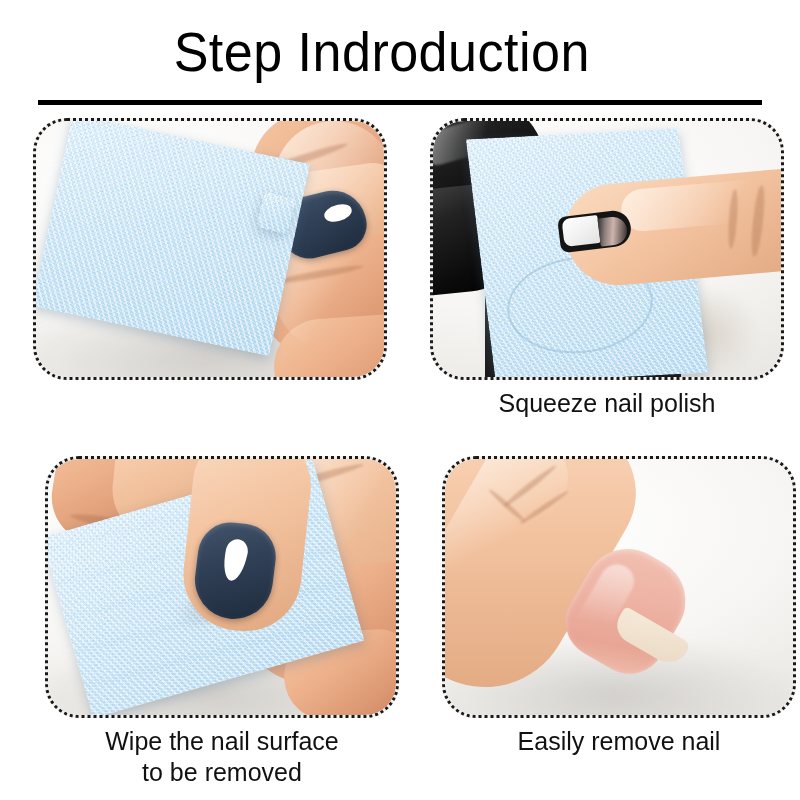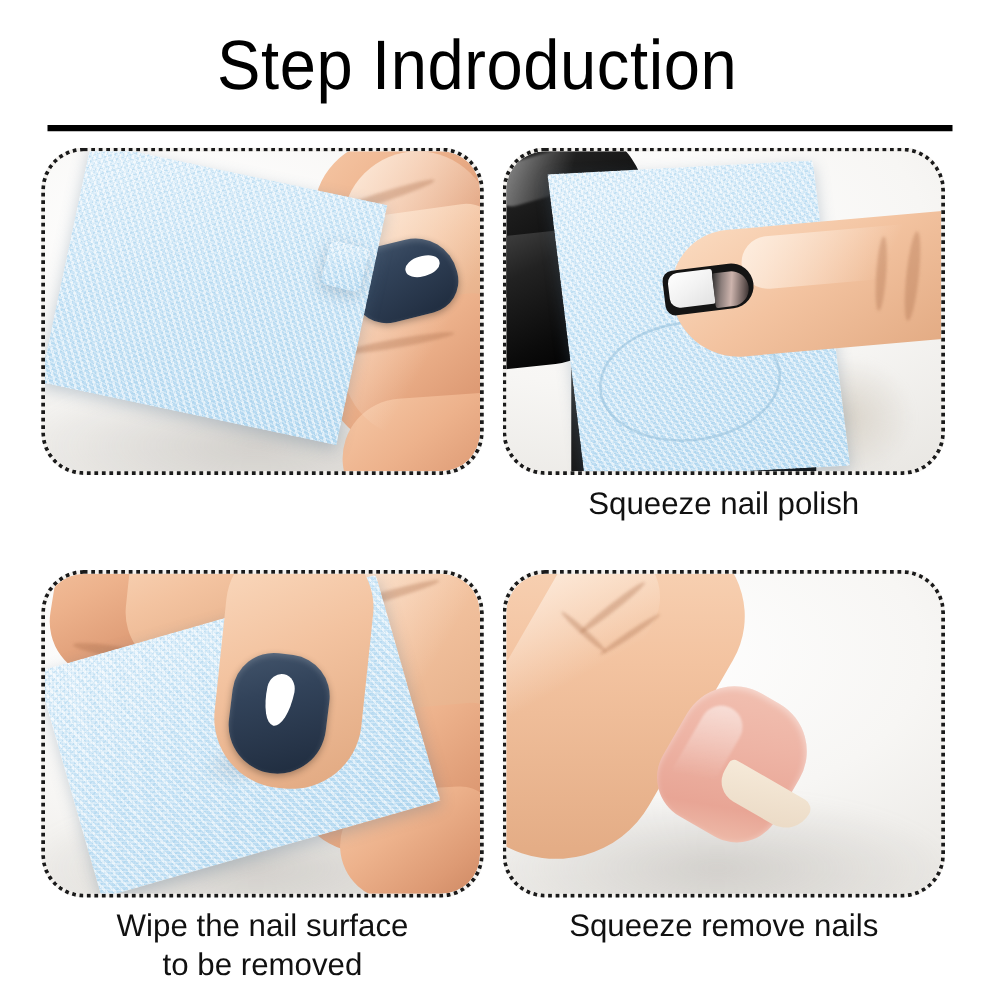--- a/index.html
+++ b/index.html
@@ -55,23 +55,23 @@
     left: 0;
     width: 800px;
     height: 682px;
   }
 
   .step {
     position: absolute;
     width: 354px;
   }
   .step.c0 { left: 33px; }
-  .step.c1 { left: 402px; }
+  .step.c1 { left: 430px; }
   .step.r0 { top: 0px; }
-  .step.r1 { top: 338px; }
+  .step.r1 { top: 338px; margin-left: 12px; }
 
   .photo {
     position: relative;
     width: 354px;
     height: 262px;
     border: 3px dotted #1a1a1a;
     border-radius: 34px;
     overflow: hidden;
     background: #f3f1ee;
   }
@@ -309,17 +309,17 @@
           <div class="crease" style="left:70px; top:46px; width:58px; height:5px; transform:rotate(-34deg);"></div>
           <div class="crease" style="left:38px; top:44px; width:48px; height:5px; transform:rotate(42deg);"></div>
 
           <div class="nail-bare" style="left:130px; top:92px; width:104px; height:118px; border-radius:44px 44px 36px 36px; transform:rotate(30deg);"></div>
           <div class="nail-tip" style="left:168px; top:164px; width:76px; height:30px; border-radius:6px 10px 26px 22px; transform:rotate(30deg);"></div>
           <div style="position:absolute; left:142px; top:102px; width:34px; height:86px;
                       background:linear-gradient(160deg, rgba(255,255,255,0.55), rgba(255,255,255,0) 70%);
                       border-radius:28px; transform:rotate(30deg); filter:blur(1px);"></div>
         </div>
       </div>
-      <div class="caption">Squeeze remove nails</div>
+      <div class="caption">Easily remove nail</div>
     </div>
 
   </div>
 </div>
 
 </body></html>

